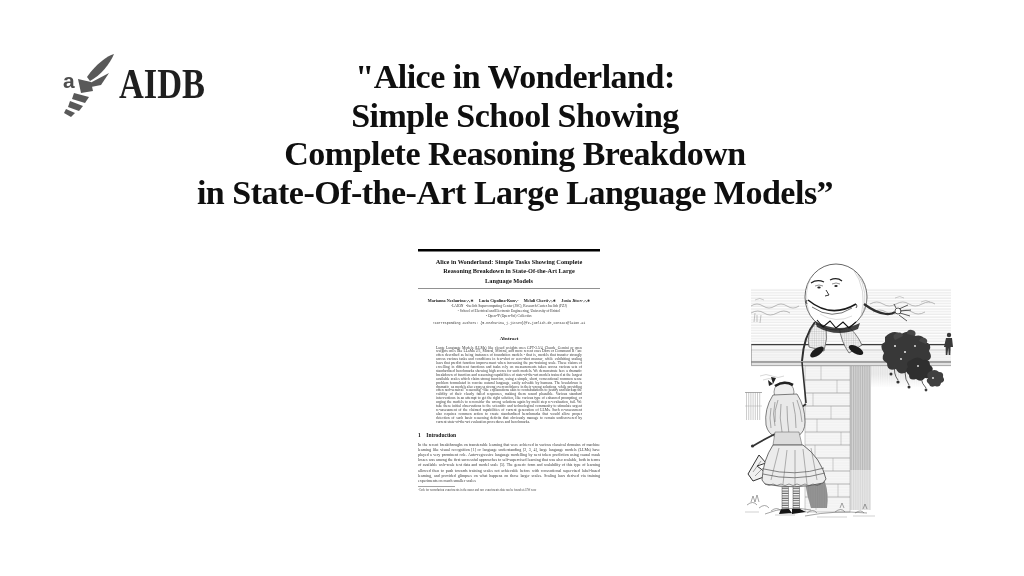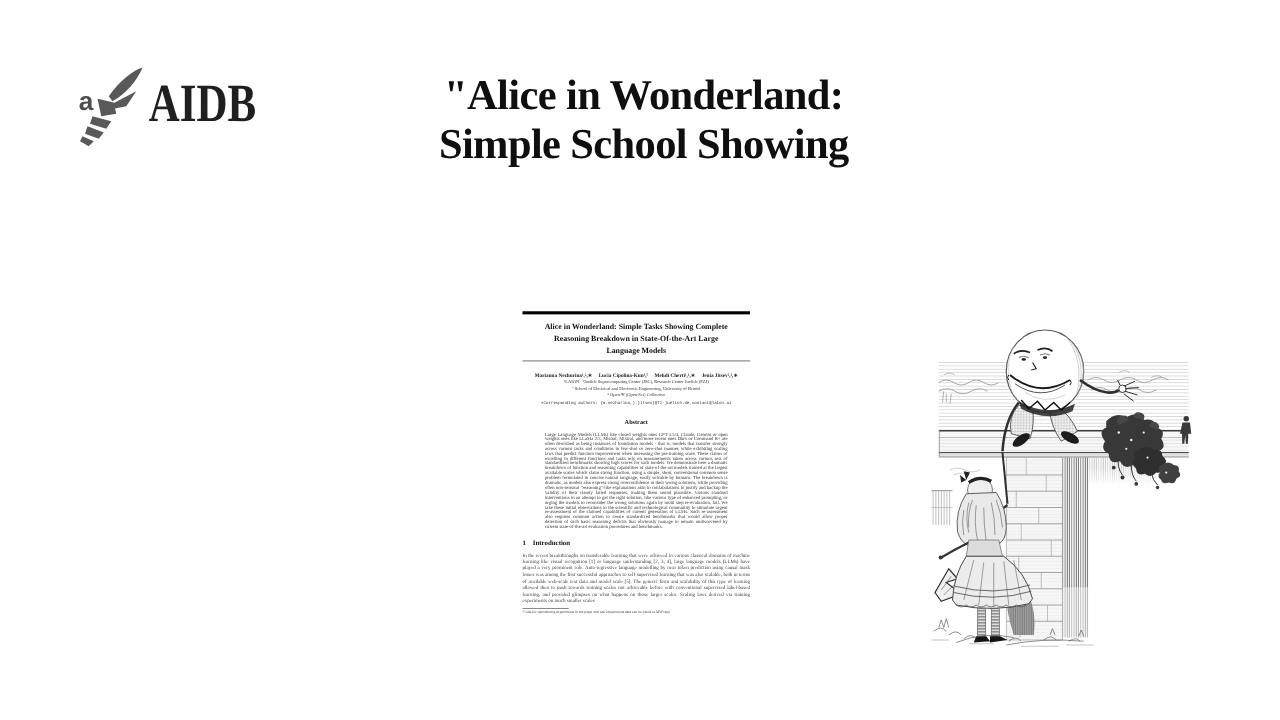--- a/index.html
+++ b/index.html
@@ -53,20 +53,22 @@
       <path d="M4,57 L13,61 L9,65 L2,61 Z"></path>
     </g>
     <text x="1" y="36" font-family="Liberation Sans, sans-serif" font-weight="700" font-size="21" fill="#4e4e4e">a</text>
   </svg>
 
   <div class="brand-text">AIDB</div>
 
   <div class="main-title">
     <div>"Alice in Wonderland:</div>
     <div>Simple School Showing</div>
+    <div>Complete Reasoning Breakdown</div>
+    <div>in State-Of-the-Art Large Language Models”</div>
   </div>
 
   <div class="paper">
     <div class="paper-scale">
       <div class="p-col">
         <div class="rule-thick"></div>
         <div class="p-title">
           <div>Alice in Wonderland: Simple Tasks Showing Complete</div>
           <div>Reasoning Breakdown in State-Of-the-Art Large</div>
           <div>Language Models</div>

